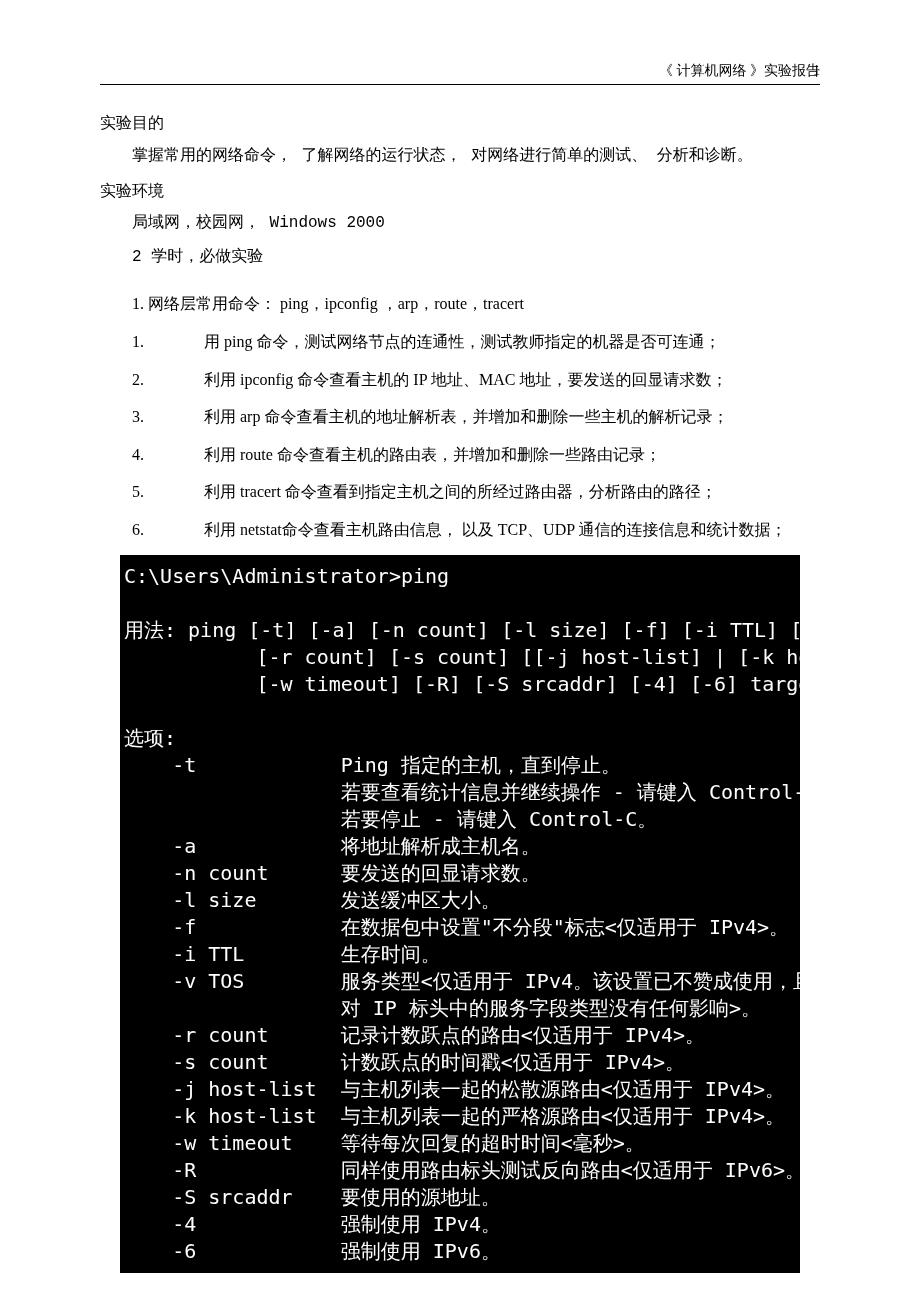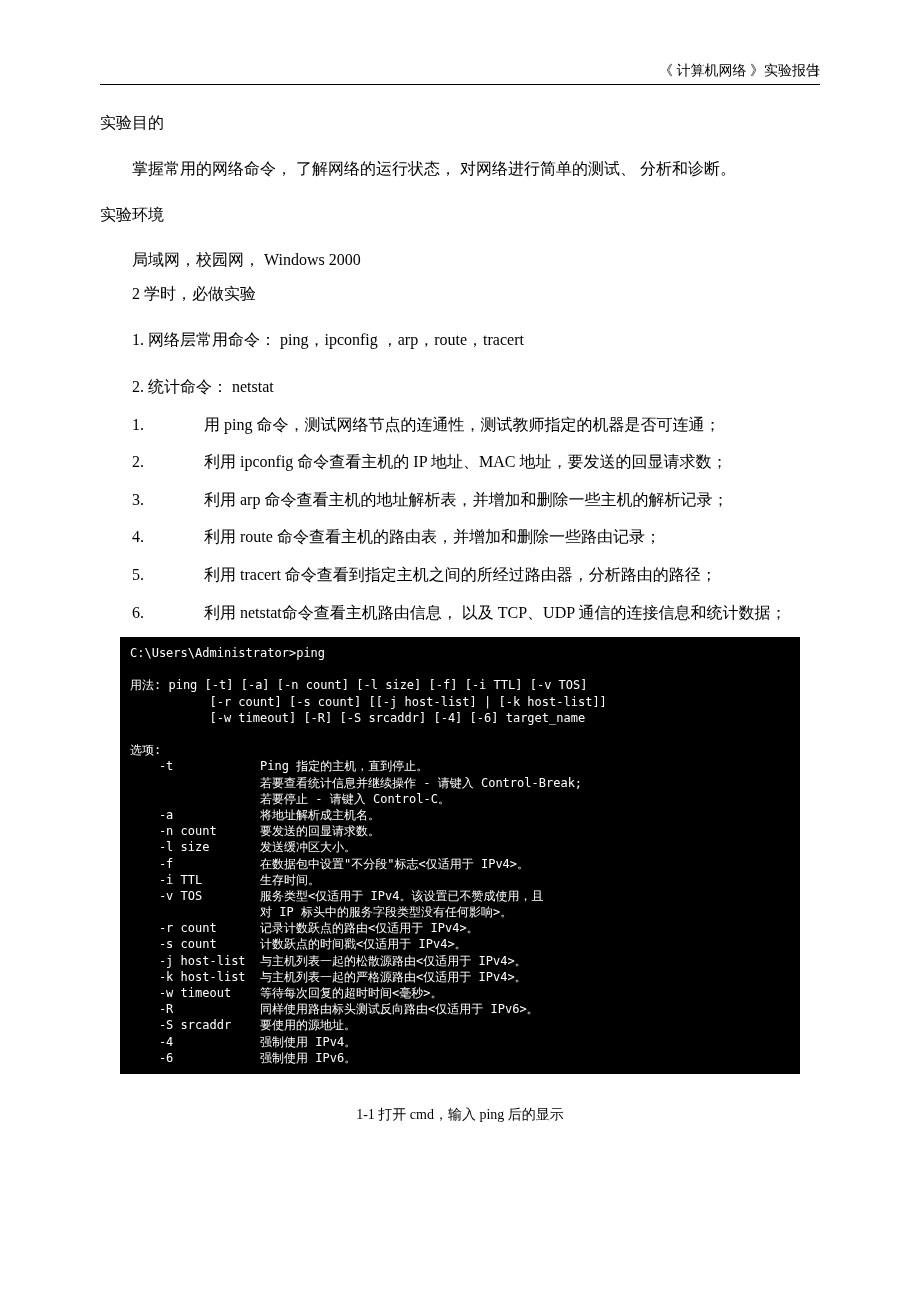--- a/index.html
+++ b/index.html
@@ -28,48 +28,49 @@
       border-bottom: 1px solid #000;
       margin-bottom: 25px;
     }
     .page-num {
       position: absolute;
       right: 0;
       top: 0;
       font-size: 14px;
     }
     .heading {
-      margin: 20px 0;
+      margin: 8px 0;
     }
     .body-text {
       margin: 8px 0;
       text-indent: 2em;
+      font-family: Liberation Mono, monospace;
     }
     .list-item {
       margin: 21px 0 12px 2em;
     }
     .step {
       margin: 12px 0 12px 2em;
       display: flex;
     }
     .step-num {
       width: 2em;
       flex-shrink: 0;
     }
     .step-text {
       flex: 1;
       margin-left: 40px;
     }
     .terminal {
       background: #000;
       color: #fff;
       font-family: "NSimSun", "Consolas", monospace;
-      font-size: 12px;
+      font-size: 20px;
       line-height: 1.35;
-      padding: 8px 10px;
+      padding: 8px 4px;
       margin: 10px 20px;
       white-space: pre;
     }
     .caption {
       text-align: center;
       font-size: 14px;
       margin-top: 30px;
     }
   </style>
 </head>
@@ -85,21 +86,20 @@
 
   <div class="heading">实验目的</div>
   <div class="body-text">掌握常用的网络命令， 了解网络的运行状态， 对网络进行简单的测试、 分析和诊断。</div>
 
   <div class="heading">实验环境</div>
   <div class="body-text">局域网，校园网，   Windows 2000</div>
 
   <div class="body-text">2 学时，必做实验</div>
 
   <div class="list-item">1.  网络层常用命令：  ping，ipconfig ，arp，route，tracert</div>
-  <div class="list-item">2.  统计命令：  netstat</div>
 
 
   <div class="step">
     <div class="step-num">1.</div>
     <div class="step-text">用 ping 命令，测试网络节点的连通性，测试教师指定的机器是否可连通；</div>
   </div>
   <div class="step">
     <div class="step-num">2.</div>
     <div class="step-text">利用 ipconfig 命令查看主机的   IP 地址、MAC  地址，要发送的回显请求数；</div>
   </div>

